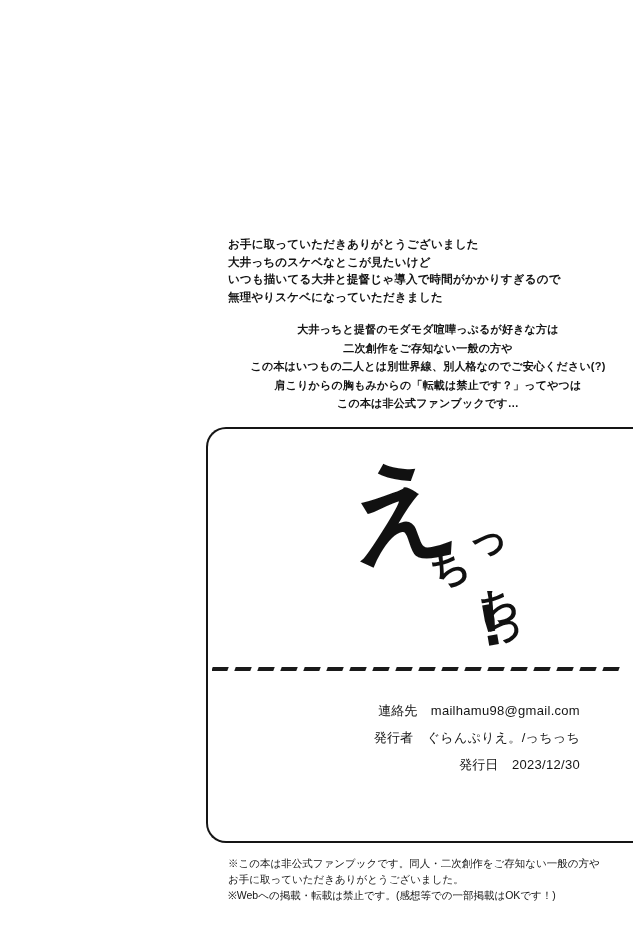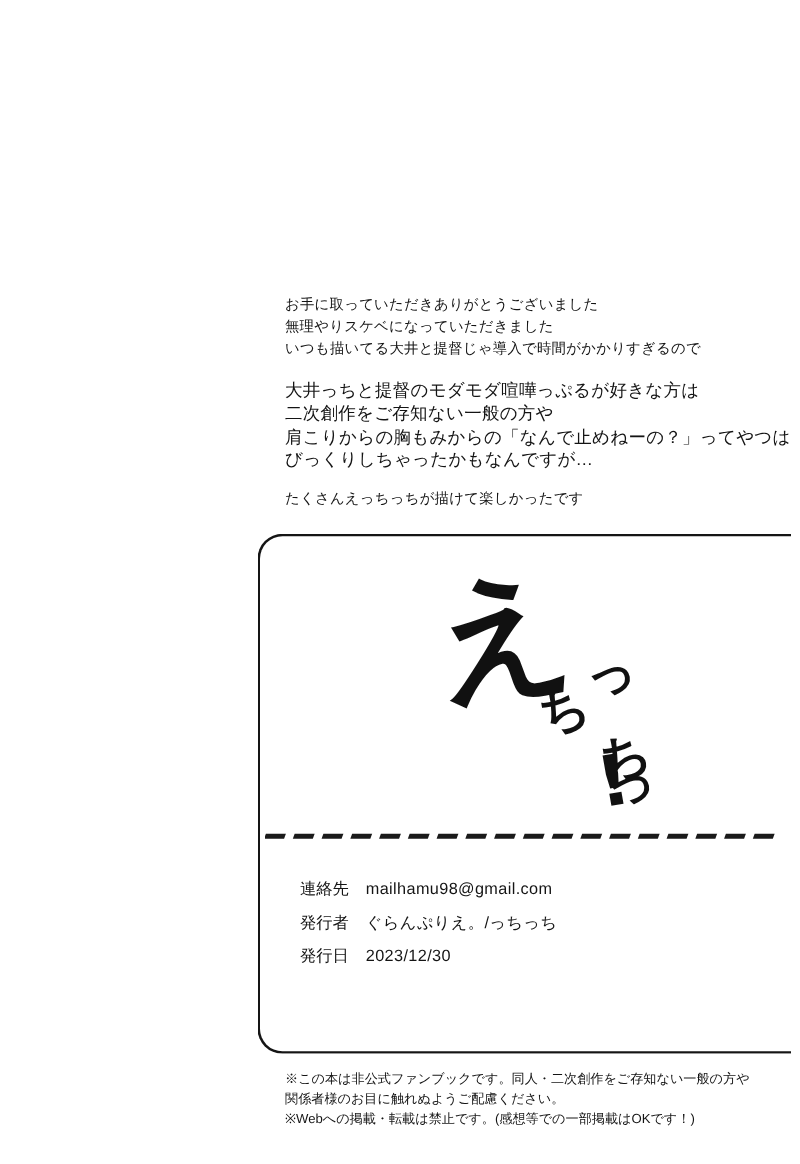--- a/index.html
+++ b/index.html
@@ -25,34 +25,36 @@
   
   .afterword {
     position: absolute;
     left: 228px;
     top: 236px;
     width: 400px;
     font-size: 11.5px;
     line-height: 17.5px;
     letter-spacing: 0.2px;
     color: #141414;
+    font-weight: bold;
   }
   .afterword .para {
     margin: 0 0 14px 0;
   }
   .afterword .para:last-child {
     margin-bottom: 0;
   }
   .afterword .line {
     display: block;
     white-space: nowrap;
   }
   .afterword .big {
-    font-size: 14px;
+    font-size: 11px;
     line-height: 18.5px;
+    text-align: center;
   }
 
   
   .colophon-panel {
     position: absolute;
     left: 206px;
     top: 427px;
     width: 427px;
     height: 416px;
     border: 2px solid #151515;
@@ -129,21 +131,21 @@
     flex: 0 0 auto;
     transform: skewX(-20deg);
   }
 
   
   .credits {
     position: absolute;
     left: 240px;
     top: 697px;
     width: 340px;
-    text-align: left;
+    text-align: right;
     font-size: 13px;
     line-height: 27px;
     color: #141414;
   }
   .credit-row {
     white-space: nowrap;
   }
   .credit-row .label {
     margin-right: 10px;
   }
@@ -167,28 +169,30 @@
   }
 </style>
 </head>
 <body>
 
 <div class="page">
 
   <div class="afterword">
     <div class="para">
       <span class="line">お手に取っていただきありがとうございました</span>
+      <span class="line">大井っちのスケベなとこが見たいけど</span>
+      <span class="line">いつも描いてる大井と提督じゃ導入で時間がかかりすぎるので</span>
       <span class="line">無理やりスケベになっていただきました</span>
-      <span class="line">いつも描いてる大井と提督じゃ導入で時間がかかりすぎるので</span>
     </div>
     <div class="para big">
       <span class="line">大井っちと提督のモダモダ喧嘩っぷるが好きな方は</span>
       <span class="line">二次創作をご存知ない一般の方や</span>
-      <span class="line">肩こりからの胸もみからの「なんで止めねーの？」ってやつは</span>
-      <span class="line">びっくりしちゃったかもなんですが…</span>
+      <span class="line">この本はいつもの二人とは別世界線、別人格なのでご安心ください(?)</span>
+      <span class="line">肩こりからの胸もみからの「転載は禁止です？」ってやつは</span>
+      <span class="line">この本は非公式ファンブックです…</span>
     </div>
     <div class="para">
       <span class="line">たくさんえっちっちが描けて楽しかったです</span>
     </div>
   </div>
 
   <div class="colophon-panel"></div>
 
   <div class="logo-wrap">
     <div class="logo-main">え</div>
@@ -227,17 +231,17 @@
       <span class="value">ぐらんぷりえ。/っちっち</span>
     </div>
     <div class="credit-row">
       <span class="label">発行日</span>
       <span class="value">2023/12/30</span>
     </div>
   </div>
 
   <div class="notes">
     <span class="line">※この本は非公式ファンブックです。同人・二次創作をご存知ない一般の方や</span>
-    <span class="line">関係者様のお目に触れぬようご配慮ください。</span>
+    <span class="line">お手に取っていただきありがとうございました。</span>
     <span class="line">※Webへの掲載・転載は禁止です。(感想等での一部掲載はOKです！)</span>
   </div>
 
 </div>
 
 </body></html>

